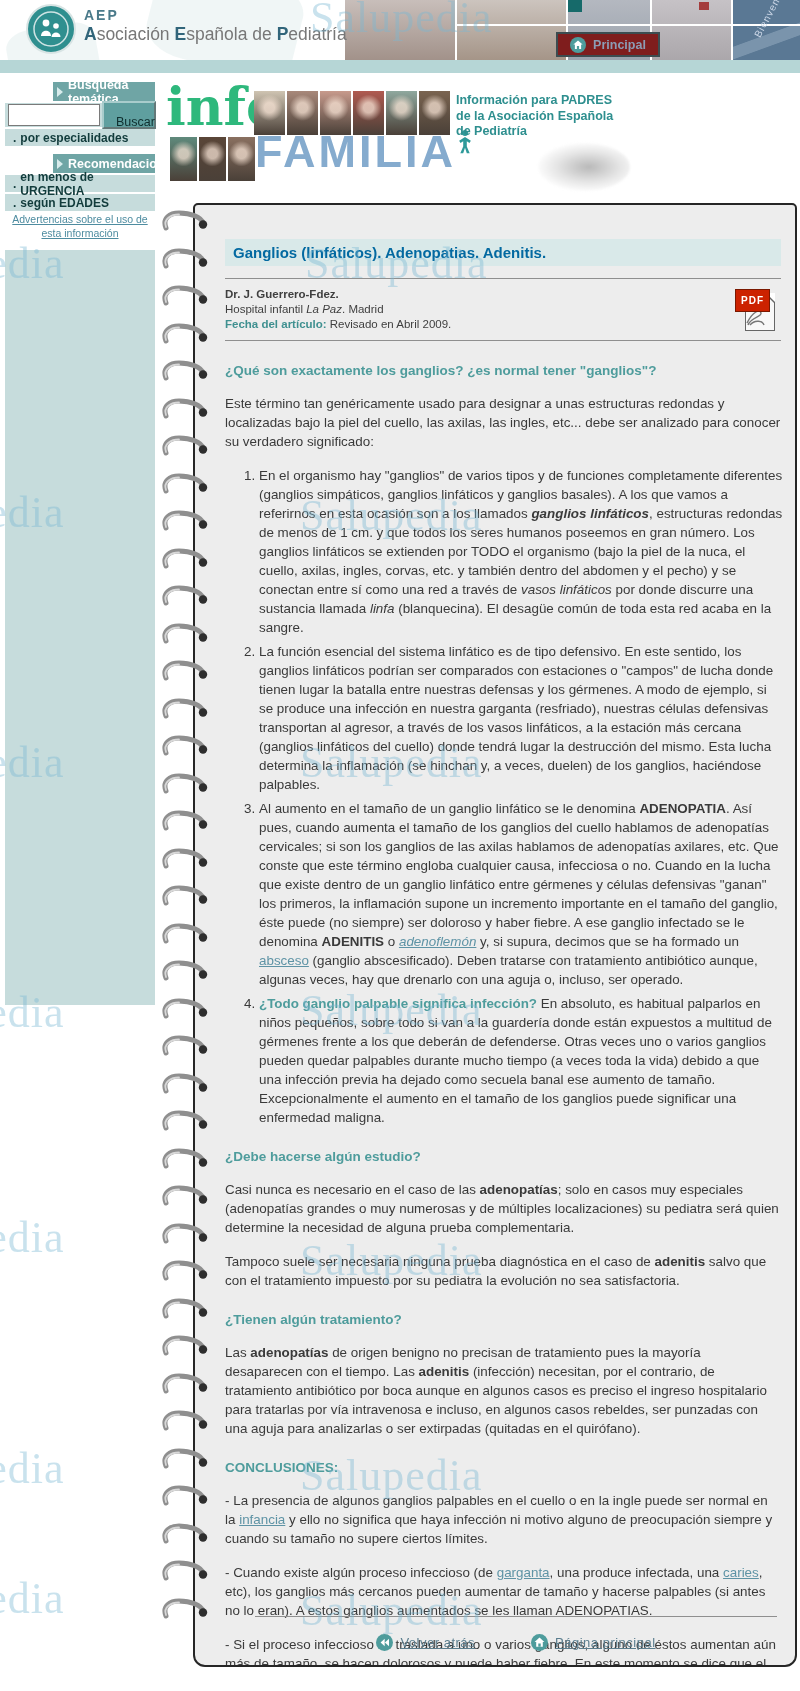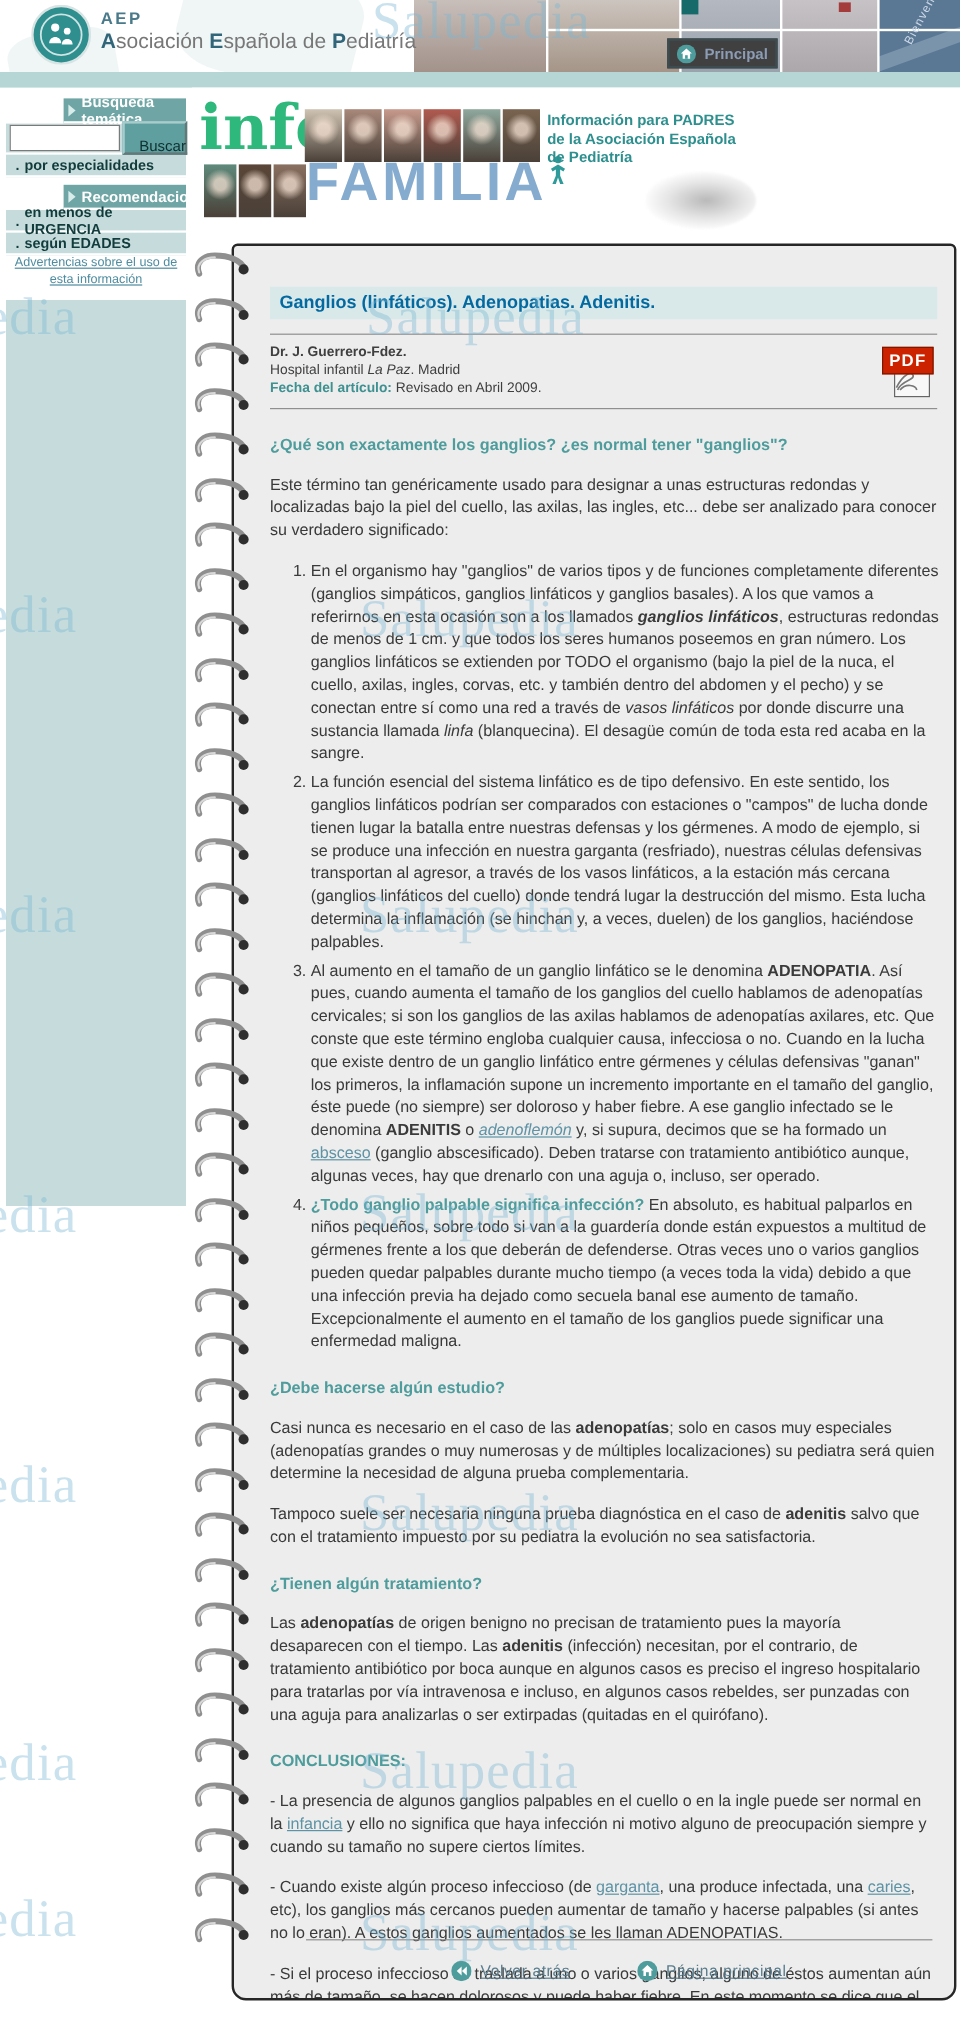--- a/index.html
+++ b/index.html
@@ -20,21 +20,21 @@
   .c5{left:733px;width:67px;background:linear-gradient(160deg,#5a7894 55%,#7a94ac 56%,#7a94ac 70%,#5a7894 71%);}
   .tealsq{position:absolute;left:568px;top:0;width:14px;height:12px;background:#166a6a;}
   .reddot{position:absolute;left:699px;top:2px;width:10px;height:8px;background:#a43c3c;}
   .hline{position:absolute;left:455px;top:24px;width:345px;height:2px;background:#fff;}
   .bienvenidos{position:absolute;left:752px;top:34px;transform:rotate(-62deg);transform-origin:left top;
                font-size:10px;color:#cdd8e8;letter-spacing:1px;}
   .seal{position:absolute;left:26px;top:4px;}
   .logo-abbr{position:absolute;left:84px;top:7px;font-weight:bold;font-size:14px;color:#4a7a8a;letter-spacing:2px;}
   .logo-name{position:absolute;left:84px;top:24px;font-size:17.5px;color:#777;}
   .logo-name .sg-b{color:#31657a;}
-  .principal{position:absolute;left:556px;top:32px;width:92px;height:25px;background:#404040;
+  .principal{position:absolute;left:556px;top:32px;width:104px;height:25px;background:#7f1d1d;
              border:2px solid #3c4c50;display:flex;align-items:center;justify-content:center;gap:7px;
              font-family:inherit;cursor:pointer;padding:0;}
   .principal span{color:#8c9cb4;font-weight:bold;font-size:12.5px;}
   .teal-strip{position:absolute;left:0;top:60px;width:800px;height:13px;background:#b6d6d6;}
 
   
   .sidebar{position:absolute;left:5px;top:82px;width:150px;font-size:12px;}
   .sb-header{background:#6fa5a5;color:#fff;font-weight:bold;font-size:12.5px;height:19px;
              display:flex;align-items:center;padding-left:4px;border-bottom:2px solid #fff;margin-left:48px;}
   .sb-arrow{width:0;height:0;border-left:6px solid #d8ecec;border-top:5px solid transparent;
@@ -74,21 +74,21 @@
                 font-size:13.4px;line-height:19px;color:#3a3a3a;}
   .title-bar{background:#d9e9e9;color:#0369a1;font-weight:bold;font-size:15px;padding:4px 8px;margin:0 2px 12px 2px;}
   .rule{border:none;border-top:1px solid #8f8f8f;margin:8px 2px;}
   .author-block{font-size:11.5px;line-height:15px;color:#3f3f3f;margin:4px 2px 4px 2px;}
   .author-name{font-weight:bold;}
   .date-label{color:#3f9090;font-weight:bold;}
   .pdf-icon{position:absolute;top:80px;right:18px;width:42px;height:48px;cursor:pointer;}
   .pdf-doc{position:absolute;right:2px;top:8px;width:28px;height:36px;background:#f8f8f8;border:1px solid #666;}
   .pdf-fold{position:absolute;right:2px;top:8px;width:0;height:0;border-left:9px solid transparent;
             border-top:9px solid #fff;filter:drop-shadow(-1px 1px 0 #666);}
-  .pdf-tag{position:absolute;left:0;top:4px;background:#cc2200;color:#fff;font-size:14px;font-weight:bold;
+  .pdf-tag{position:absolute;left:0;top:4px;background:#cc2200;color:#fff;font-size:10px;font-weight:bold;
            padding:1px 5px;border:1px solid #7a1800;letter-spacing:1px;}
   .pdf-swirl{position:absolute;left:10px;top:20px;}
   .sec-heading{color:#4e9c9c;font-weight:bold;font-size:13.5px;margin:20px 2px 14px 2px;}
   .para{margin:0 2px 15px 2px;}
   .num-list{margin:2px 0 15px 0;padding-left:36px;}
   .num-list li{margin-bottom:5px;}
   .sg-b{font-weight:bold;}
   .sg-i{font-style:italic;}
   .sg-bi{font-weight:bold;font-style:italic;}
   .sg-a{color:#5e93a5;text-decoration:underline;}

